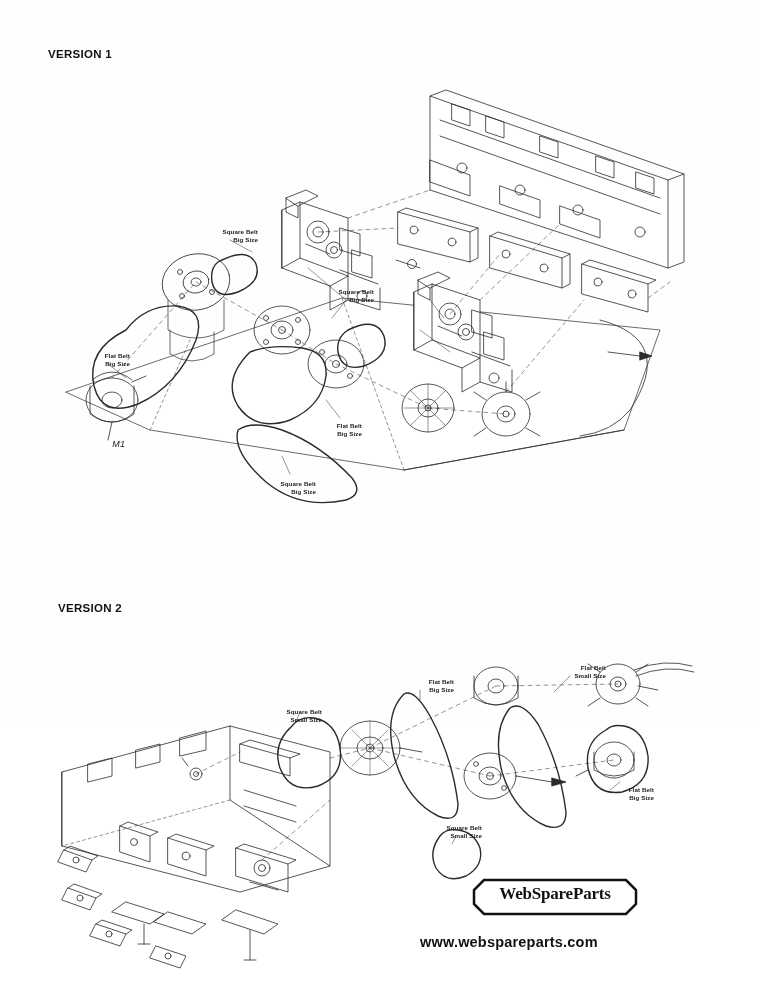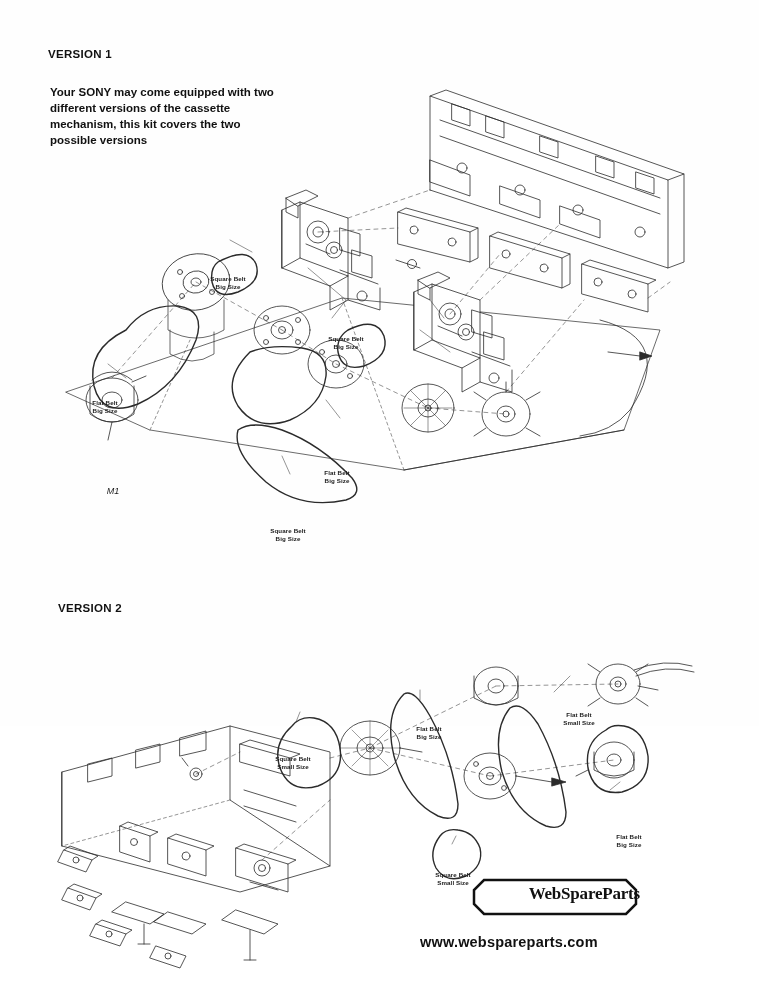--- a/index.html
+++ b/index.html
@@ -44,24 +44,23 @@
     color: #111;
   }
 
   
   .callout {
     position: absolute;
     font-size: 6.2px;
     line-height: 7.5px;
     font-weight: bold;
     color: #1a1a1a;
-    text-align: center;
+    text-align: right;
     white-space: pre-line;
     letter-spacing: 0.1px;
-    margin-top: 47px;
   }
   .callout.italic-label {
     font-style: italic;
     font-size: 9px;
     font-weight: normal;
   }
 
   
   .drawing {
     position: absolute;
@@ -78,21 +77,21 @@
     left: 470px;
     top: 876px;
     width: 170px;
     height: 42px;
   }
   #brand-text {
     position: absolute;
     left: 470px;
     top: 884px;
     width: 170px;
-    text-align: right;
+    text-align: center;
     font-size: 17px;
     font-weight: bold;
     font-family: "Liberation Serif", serif;
     color: #111;
     letter-spacing: -0.2px;
   }
   #brand-url {
     position: absolute;
     left: 420px;
     top: 934px;
@@ -104,21 +103,20 @@
     letter-spacing: 0.2px;
   }
 </style>
 </head>
 <body>
 
 <div class="page">
 
   <div class="version-title" id="version1-title">VERSION 1</div>
 
-  <div class="intro-text">Your SONY may come equipped with two different versions of the cassette mechanism, this kit covers the two possible versions</div>
 
   <svg class="drawing" id="drawing-v1" viewBox="0 0 759 996">
     <g fill="none" stroke="#2b2b2b" stroke-width="0.8" stroke-linejoin="round" stroke-linecap="round">
 
       <path d="M430 190 L430 96 L668 180 L668 268 L430 190 Z" fill="#ffffff"></path>
       <path d="M430 96 L446 90 L684 174 L668 180"></path>
       <path d="M684 174 L684 262 L668 268"></path>
       <path d="M440 120 L660 198"></path>
       <path d="M440 136 L660 214"></path>
       <path d="M452 104 L470 110 L470 126 L452 120 Z"></path>

